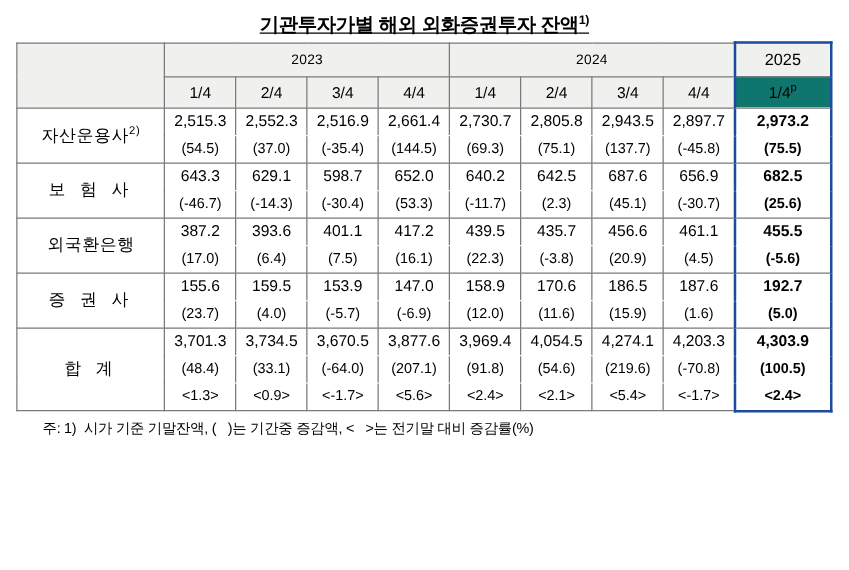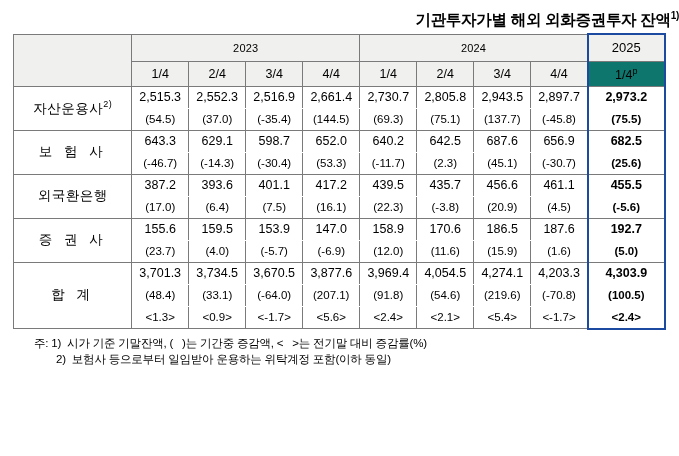--- a/index.html
+++ b/index.html
@@ -14,26 +14,27 @@
     color: #000000;
     overflow: hidden;
   }
   .page {
     position: relative;
     width: 679px;
     height: 456px;
     box-sizing: border-box;
   }
   .title {
-    text-align: right;
+    text-align: center;
     font-size: 15.5px;
     font-weight: bold;
     letter-spacing: -0.3px;
     padding-top: 10px;
     padding-bottom: 2px;
+    text-decoration: underline;
   }
   .title .sup {
     font-size: 10px;
     vertical-align: super;
     font-weight: bold;
   }
   .unit {
     text-align: right;
     font-size: 11.5px;
     padding-right: 44px;
@@ -310,16 +311,15 @@
         <td class="val sub nb-top">&lt;5.4&gt;</td>
         <td class="val sub nb-top">&lt;-1.7&gt;</td>
         <td class="val sub last col-2025 cell-2025-bottom nb-top">&lt;2.4&gt;</td>
       </tr>
 
     </tbody>
   </table>
 
   <div class="notes">
     <div class="line">주: 1)  시가 기준 기말잔액, (   )는 기간중 증감액, &lt;   &gt;는 전기말 대비 증감률(%)</div>
-    <div class="line indent">2)  보험사 등으로부터 일임받아 운용하는 위탁계정 포함(이하 동일)</div>
   </div>
 
 </div>
 
 </body></html>

